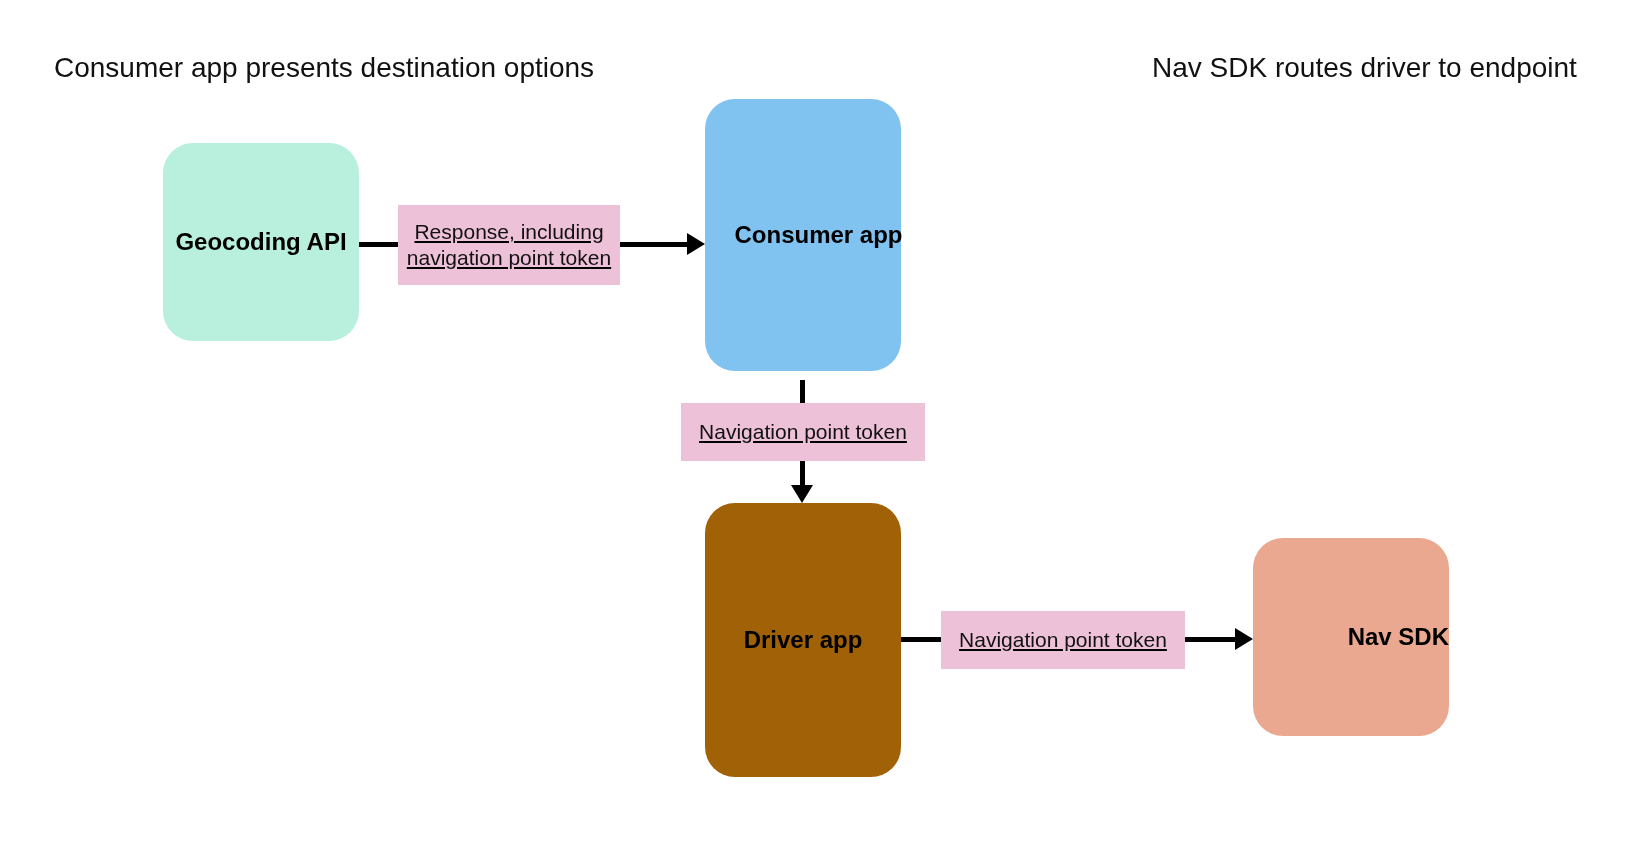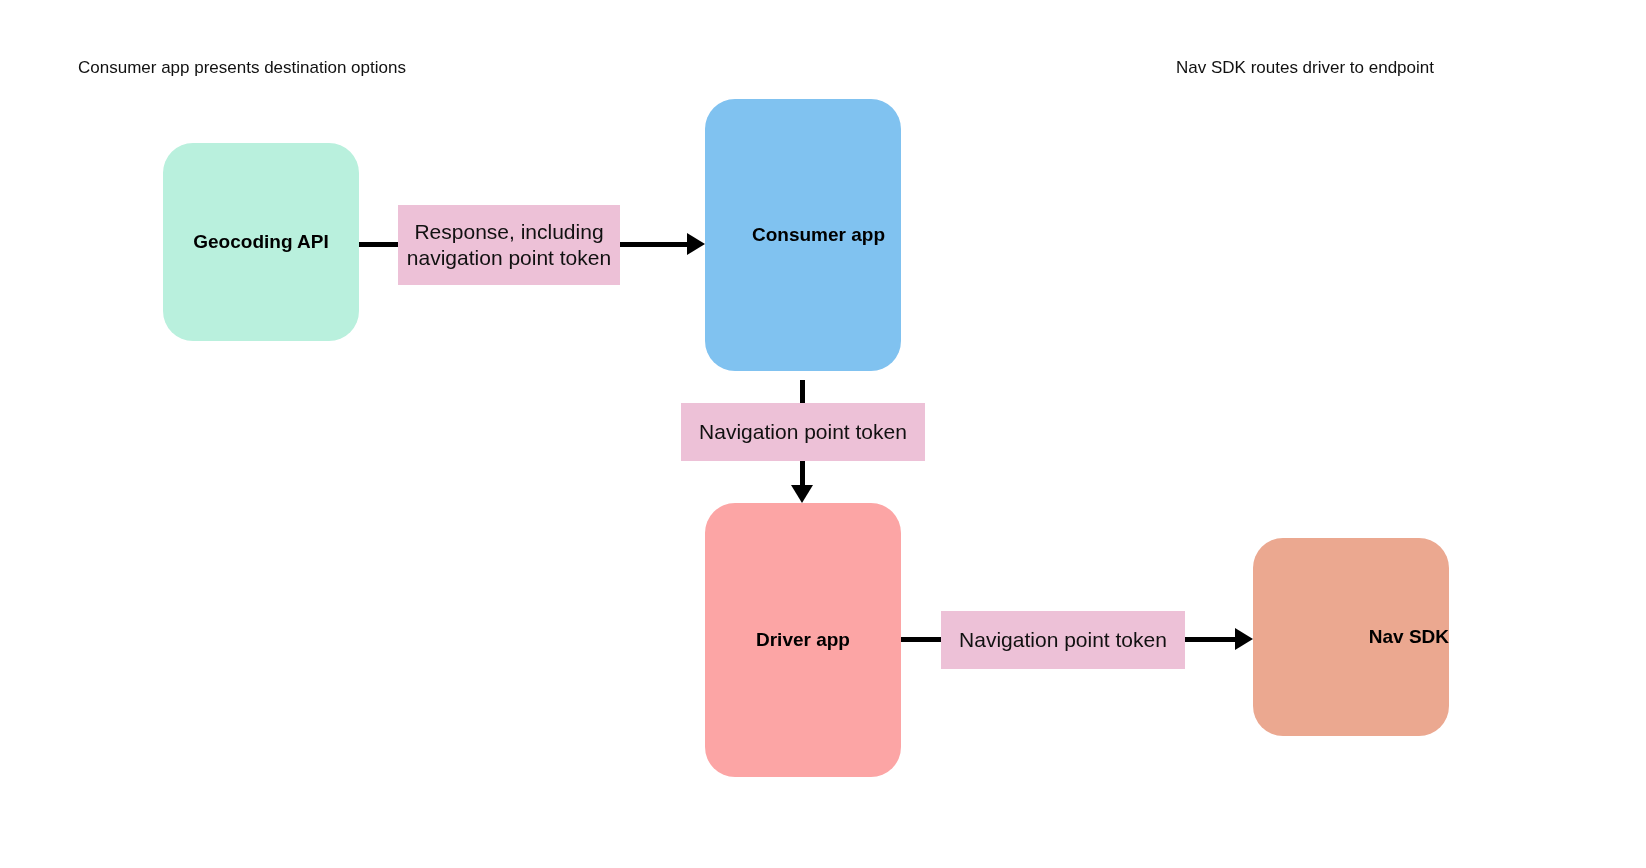--- a/index.html
+++ b/index.html
@@ -16,43 +16,42 @@
     position: relative;
     width: 1646px;
     height: 868px;
     background: #ffffff;
     overflow: hidden;
   }
 
   
   .col-header {
     position: absolute;
-    font-size: 17px;
+    font-size: 28px;
     line-height: 28px;
     color: #111111;
     font-weight: 400;
     white-space: nowrap;
-    margin-left: 24px;
   }
   #hdr-left   { left: 54px;   top: 54px; }
   #hdr-center { left: 668px;  top: 54px; }
   #hdr-right  { left: 1152px; top: 54px; text-align: center; }
 
   
   .node {
     position: absolute;
     border-radius: 30px;
     display: flex;
     align-items: center;
     justify-content: center;
     box-sizing: border-box;
     z-index: 3;
   }
   .node-label {
-    font-size: 19px;
+    font-size: 24px;
     font-weight: 700;
     color: #000000;
     line-height: 28px;
     text-align: center;
     white-space: nowrap;
   }
 
   #node-geocoding {
     left: 163px; top: 143px;
     width: 196px; height: 198px;
@@ -60,21 +59,21 @@
   }
   #node-consumer {
     left: 705px; top: 99px;
     width: 196px; height: 272px;
     background: #80c2f0;
     padding-left: 31px;
   }
   #node-driver {
     left: 705px; top: 503px;
     width: 196px; height: 274px;
-    background: #fca5a5;
+    background: #a16207;
   }
   #node-navsdk {
     left: 1253px; top: 538px;
     width: 196px; height: 198px;
     background: #eba890;
     justify-content: flex-end;
   }
   .line-h {
     position: absolute;
     height: 5px;
@@ -116,20 +115,21 @@
 
   
   .edge-label {
     position: absolute;
     background: #edc1d7;
     display: flex;
     align-items: center;
     justify-content: center;
     box-sizing: border-box;
     z-index: 4;
+    text-decoration: underline;
   }
   .edge-label-text {
     font-size: 21px;
     line-height: 26px;
     color: #111111;
     text-align: center;
     font-weight: 400;
   }
 
   #label-response {

